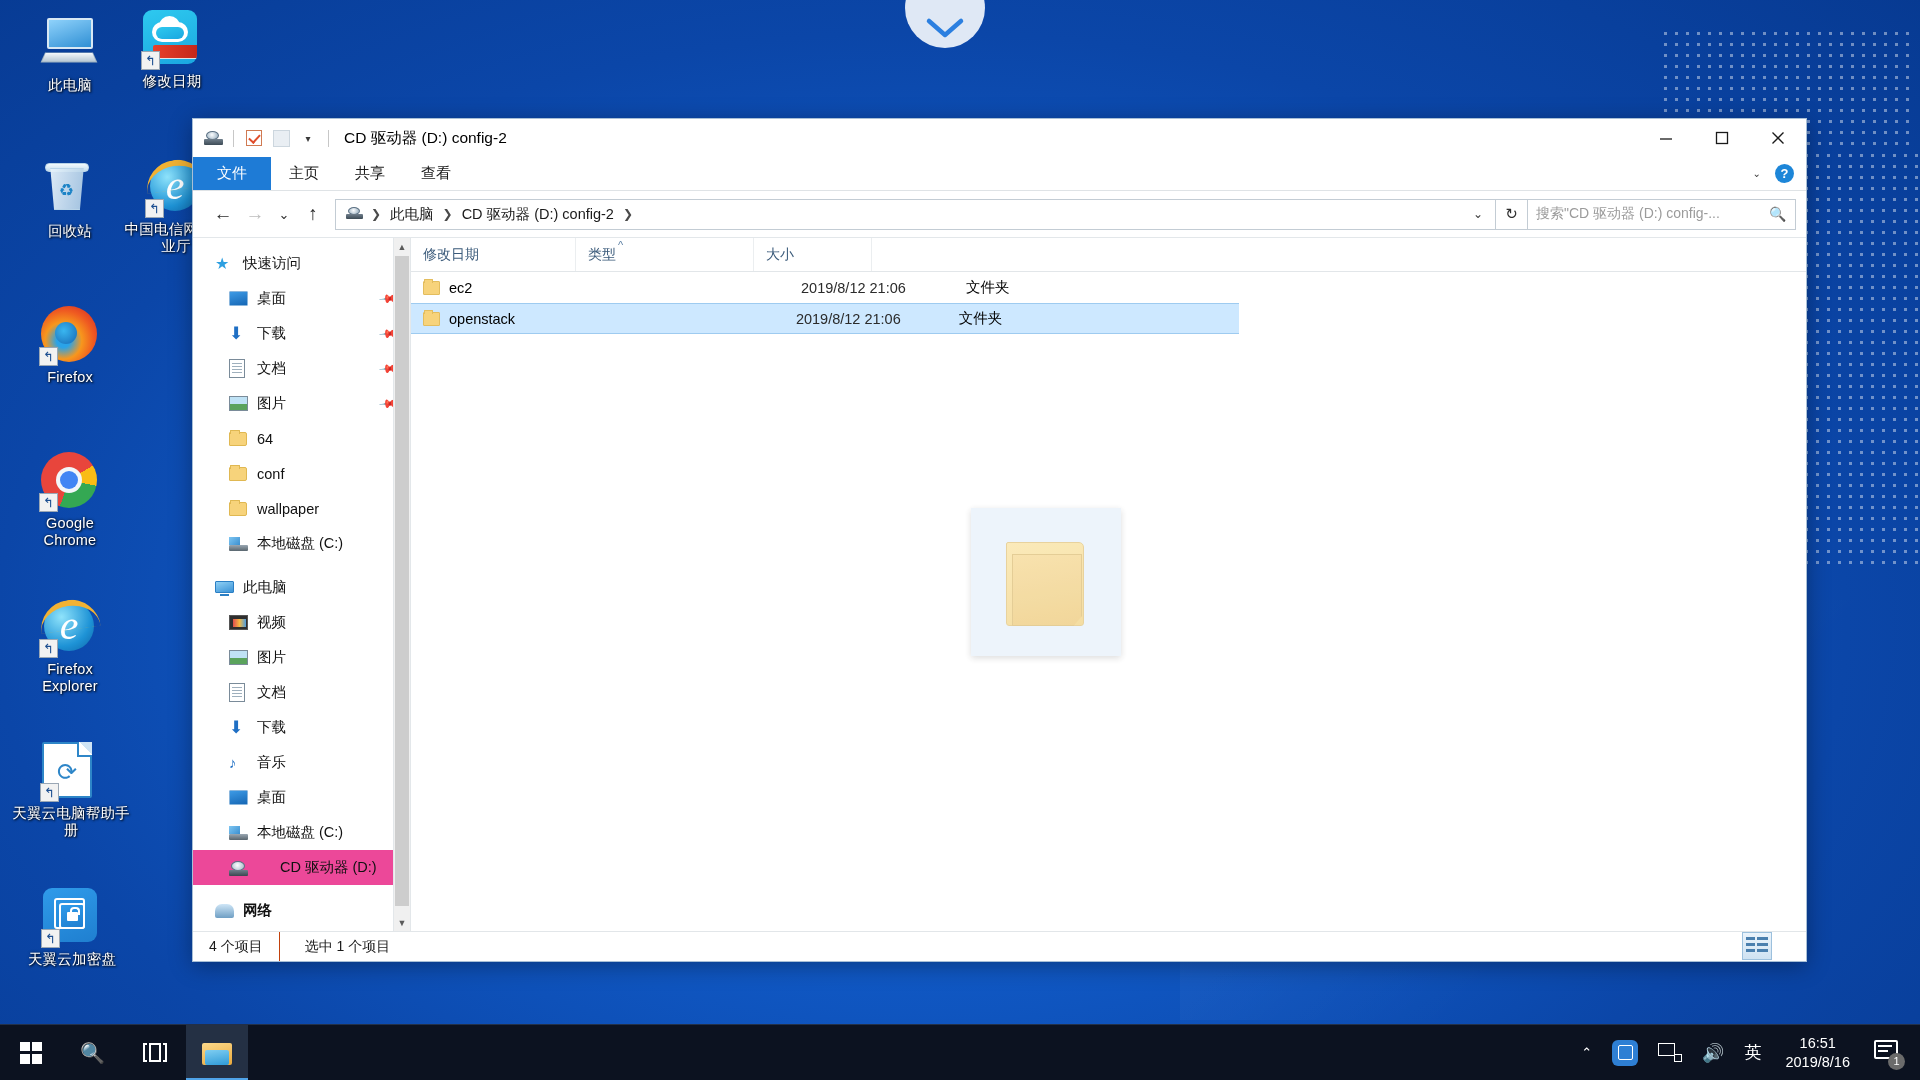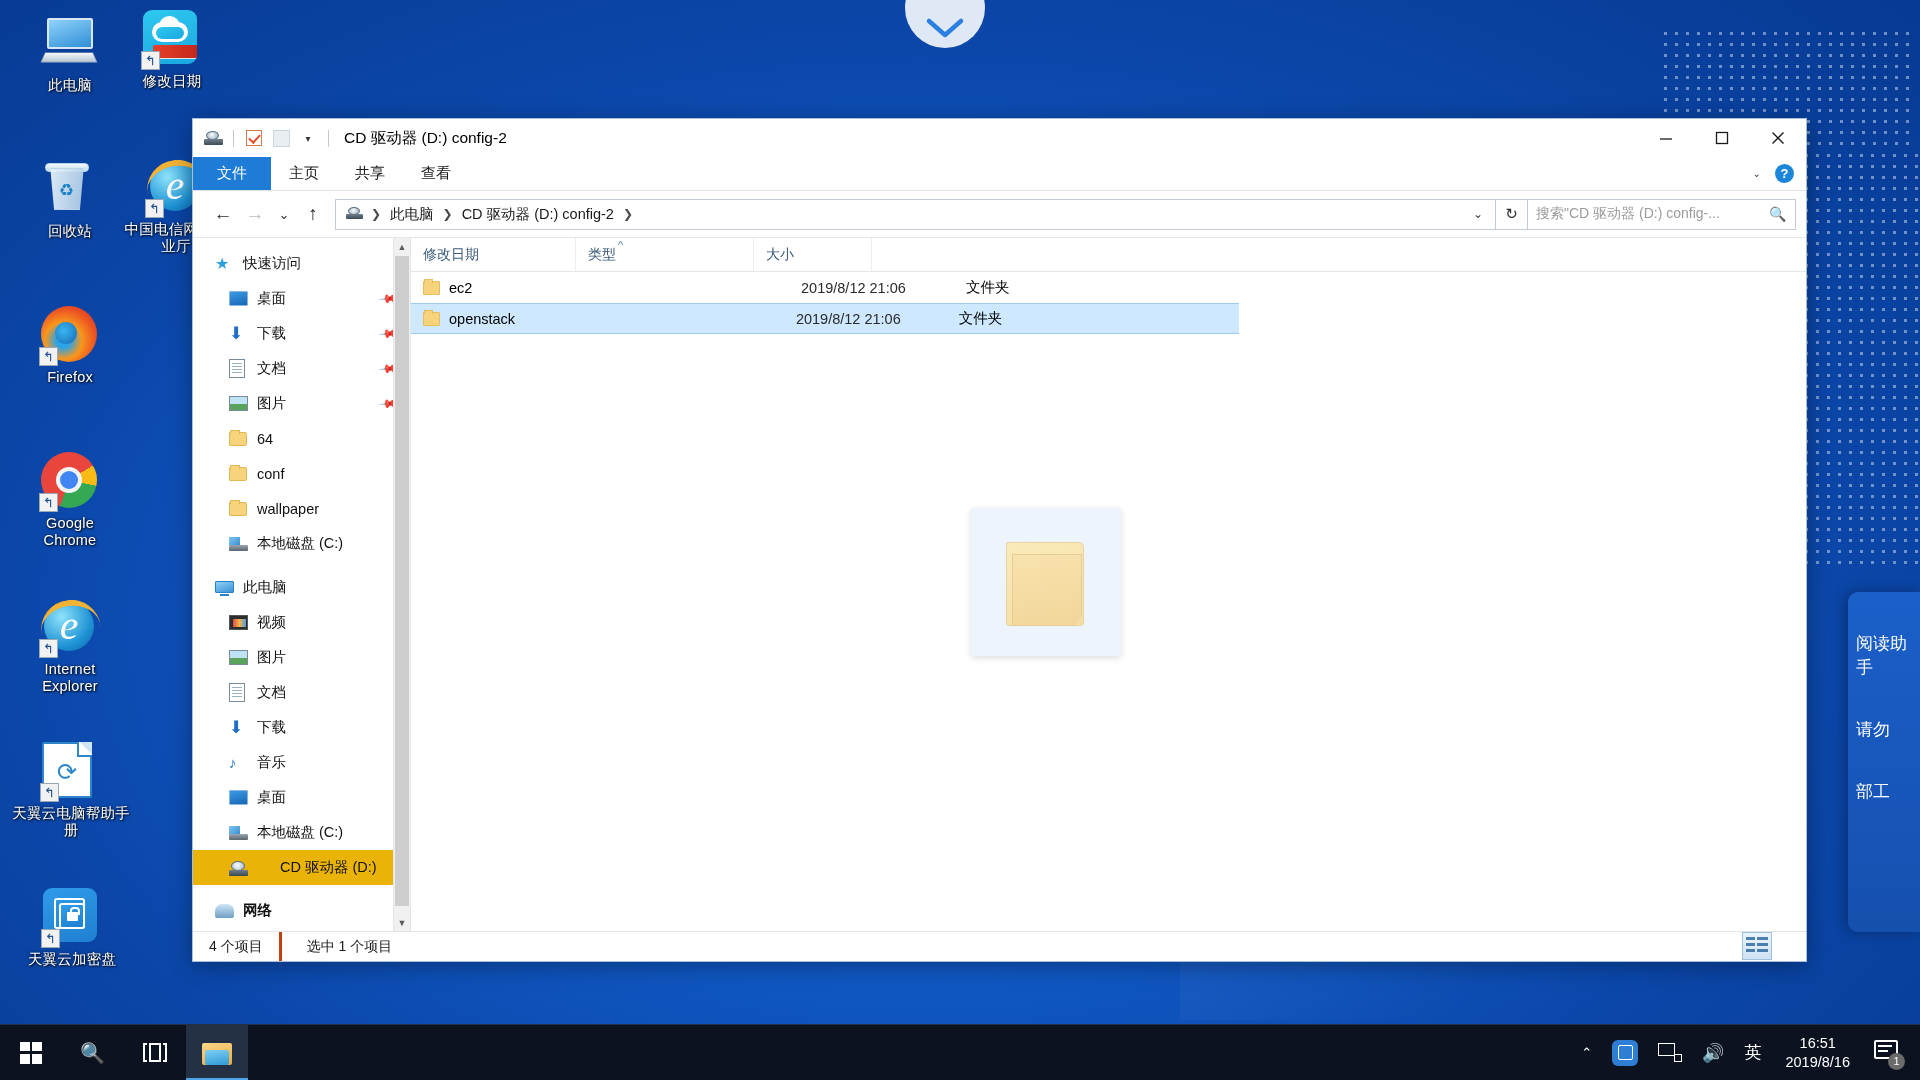--- a/index.html
+++ b/index.html
@@ -189,21 +189,21 @@
   .navpane {
     width: 218px; flex:none; background:#fff; position:relative;
     border-right:1px solid #e3e7ea; overflow:hidden;
   }
   .navlist { padding-top:8px; }
   .nitem {
     height:35px; display:flex; align-items:center; gap:9px; padding-left:22px; font-size:14.5px;
     color:#111; position:relative; white-space:nowrap;
   }
   .nitem.lv2 { padding-left:36px; }
-  .nitem.sel { background:#eab308;gap:32px; }
+  .nitem.sel { background:#ec4899;gap:32px; }
   .nitem .pin { margin-left:auto; margin-right:14px; color:#7d7d7d; font-size:12px; transform:rotate(40deg); }
   .ni-ico { width:19px;height:19px; flex:none; position:relative; }
 
   .i-star { color:#2d9fe0; font-size:16px; line-height:19px; }
   .i-desktop{width:19px;height:15px;background:linear-gradient(165deg,#3d9ae5,#1667b5);
     border:1px solid #8ab6dd;border-radius:1px;margin-top:2px;}
   .i-download{color:#1f6fc4;font-size:17px;line-height:19px;}
   .i-docs{width:16px;height:19px;background:#fff;border:1px solid #7a8b99;position:relative;}
   .i-docs::after{content:"";position:absolute;left:2px;top:3px;right:2px;height:1px;
     box-shadow:0 3px 0 #9fb0bd,0 6px 0 #9fb0bd,0 9px 0 #9fb0bd;background:#9fb0bd;}
@@ -288,21 +288,21 @@
   .ghost-folder .front{position:absolute;left:8px;top:18px;width:70px;height:72px;
     background:linear-gradient(170deg,#f7dda0,#efd089);border:1px solid #e0c584;
     clip-path:polygon(0 0,100% 0,100% 86%,88% 100%,0 100%);}
 
   
   .statusbar {
     height:30px; flex:none; border-top:1px solid #e2e6e9; background:#fff;
     display:flex; align-items:center; font-size:14px; color:#1a1a1a;
   }
   .st-seg { padding:0 16px; height:100%; display:flex; align-items:center; }
-  .st-seg + .st-seg { border-left:3px solid #c2410c;padding-left:25px; }
+  .st-seg + .st-seg { border-left:1px solid #c2410c;padding-left:25px; }
 
   
   #sidepanel {
     position:absolute; right:0; top:592px; width:72px; height:340px;
     background:linear-gradient(180deg,#1b5fc9,#1550ae);
     border-radius:10px 0 0 10px;
     box-shadow:-3px 0 14px rgba(0,0,0,.3);
     color:#fff; font-size:17px; line-height:24px;
     padding:40px 0 0 8px;
     overflow:hidden;
@@ -445,21 +445,21 @@
   </div>
 
   <div class="dicon" style="left:18px;top:598px;">
     <div class="glyph">
       <div class="ic-ie">
           <div class="e"></div>
           <div class="swoosh"></div>
         </div>
       <div class="shortcut-badge">↰</div>
     </div>
-    <div class="lbl">Internet Explorer</div>
+    <div class="lbl">Firefox Explorer</div>
   </div>
 
   <div class="dicon" style="left:12px;top:742px;width:118px;">
     <div class="glyph">
       <div class="ic-doc">
           <div class="fold"></div>
           <div class="sym">⟳</div>
         </div>
       <div class="shortcut-badge">↰</div>
     </div>
@@ -471,25 +471,20 @@
       <div class="ic-lockdisk">
           <div class="sq"></div>
           <div class="sq2"></div>
           <div class="lk"></div>
         </div>
       <div class="shortcut-badge">↰</div>
     </div>
     <div class="lbl">天翼云加密盘</div>
   </div>
 
-  <div id="sidepanel">
-    <div class="blk">阅读助手</div>
-    <div class="blk">请勿</div>
-    <div class="blk">部工</div>
-  </div>
 
   <div id="explorer">
 
     <div class="titlebar">
       <div class="qat">
         <div class="qat-ico">
             <div class="drive-mini">
               <div class="d1"></div>
               <div class="d2"></div>
             </div>

